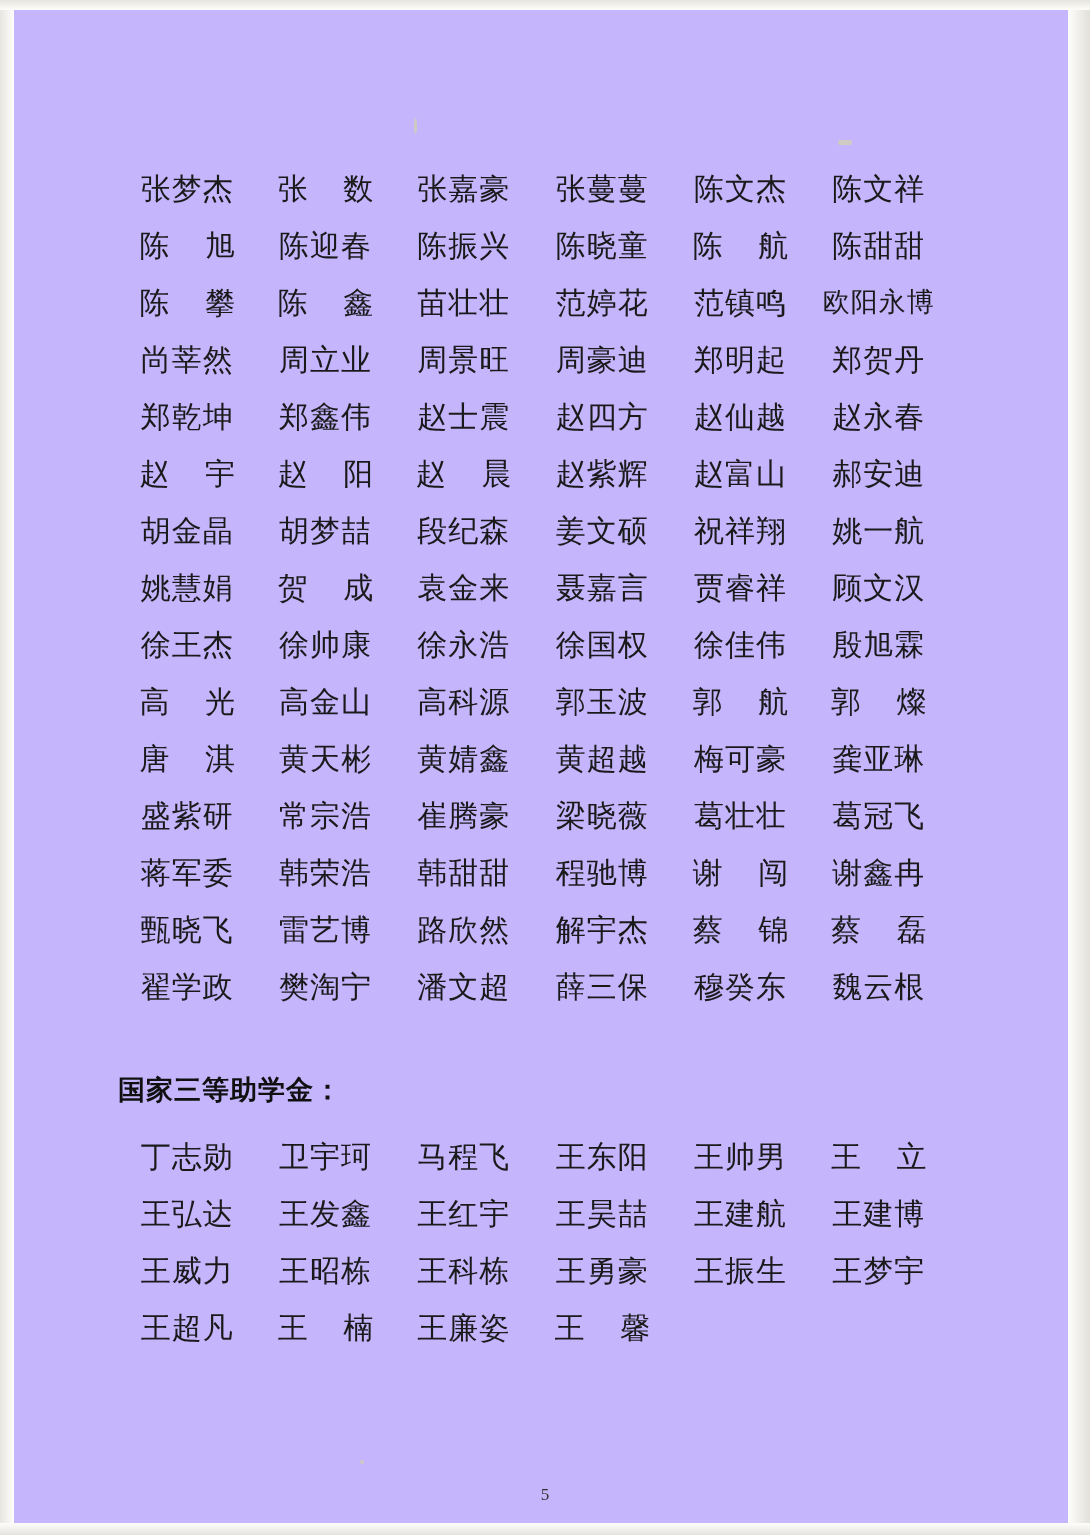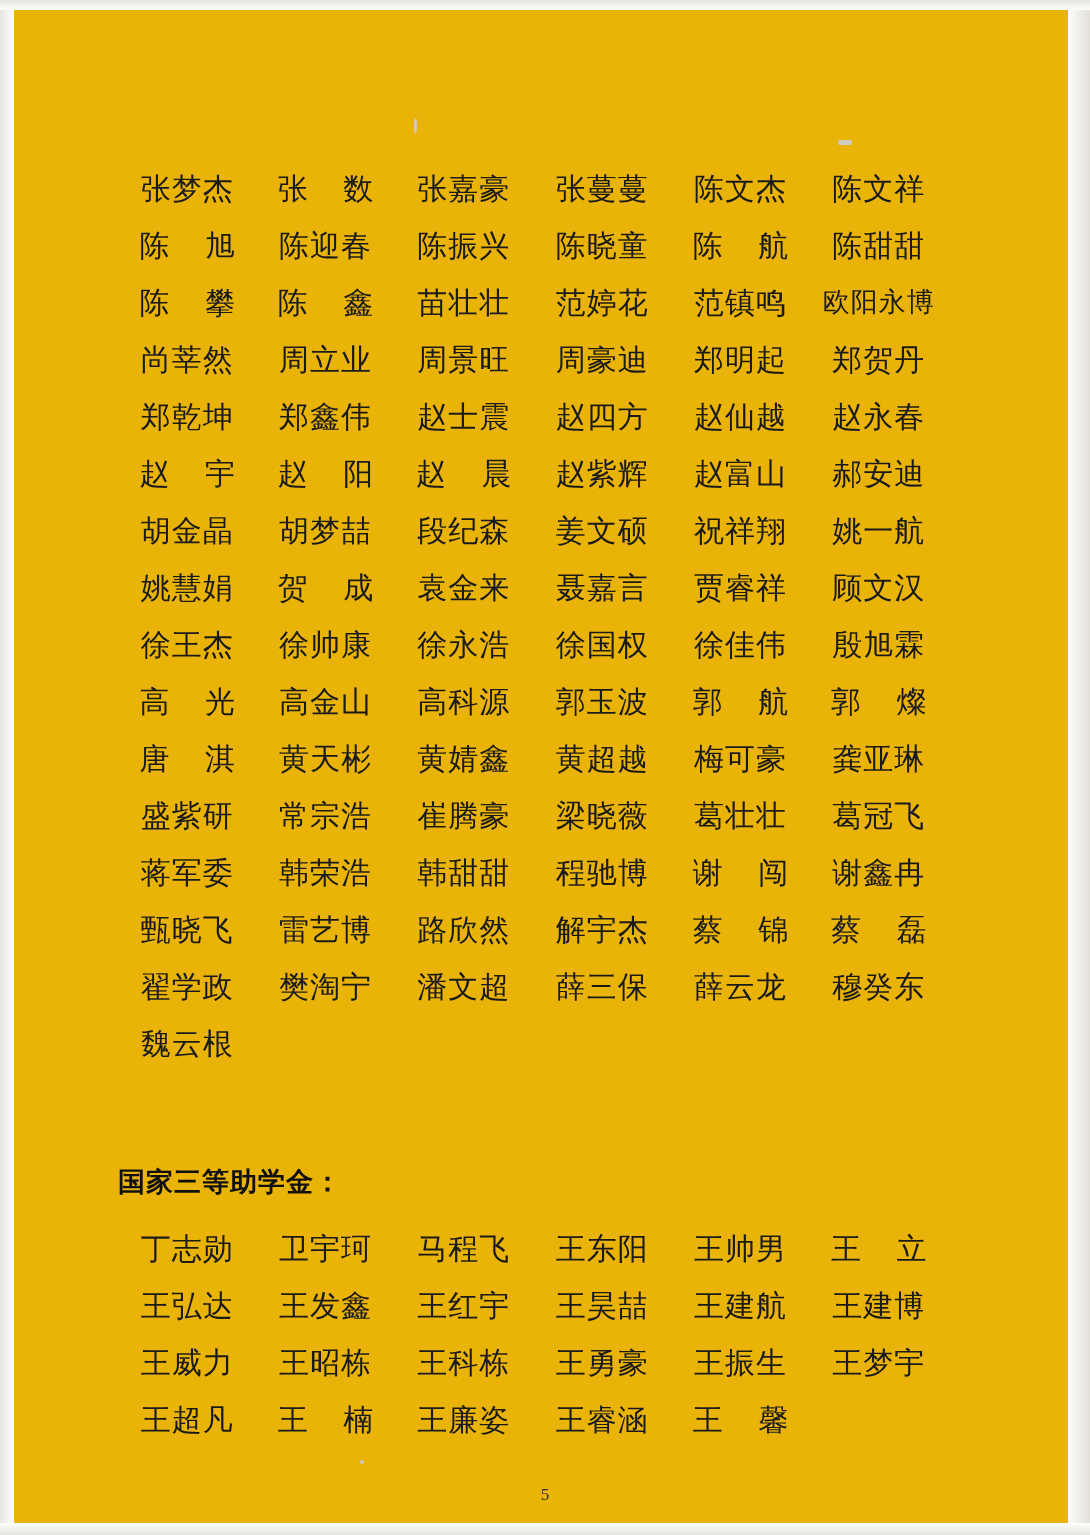--- a/index.html
+++ b/index.html
@@ -10,21 +10,21 @@
     width: 1090px;
     height: 1535px;
     background: #ffffff;
     font-family: "Liberation Serif", serif;
     overflow: hidden;
   }
   .page {
     position: relative;
     width: 1090px;
     height: 1535px;
-    background: #eab308;
+    background: #c4b5fd;
     box-sizing: border-box;
   }
   
   .scan-edge-left {
     position: absolute;
     left: 0; top: 0;
     width: 14px; height: 1535px;
     background: linear-gradient(to right, #e8e6e1, #fdfdfb);
   }
   .scan-edge-right {
@@ -67,21 +67,20 @@
     white-space: nowrap;
   }
   .name-cell.spaced2 {
     letter-spacing: 14px;
     text-indent: 14px;
   }
   .name-cell.empty {
     color: transparent;
   }
   .section-heading {
-    margin-top: 92px;
     margin-bottom: 20px;
     font-family: "Liberation Sans", sans-serif;
     font-size: 27px;
     font-weight: bold;
     color: #101010;
     letter-spacing: 1px;
   }
   .page-number {
     position: absolute;
     left: 0;
@@ -210,21 +209,20 @@
       <div class="name-cell">路欣然</div>
 
       <div class="name-cell">解宇杰</div>
       <div class="name-cell spaced2">蔡 锦</div>
       <div class="name-cell spaced2">蔡 磊</div>
       <div class="name-cell">翟学政</div>
       <div class="name-cell">樊淘宁</div>
       <div class="name-cell">潘文超</div>
 
       <div class="name-cell">薛三保</div>
-      <div class="name-cell">薛云龙</div>
       <div class="name-cell">穆癸东</div>
       <div class="name-cell">魏云根</div>
       <div class="name-cell empty"></div>
       <div class="name-cell empty"></div>
     </div>
 
     <div class="section-heading">国家三等助学金：</div>
 
     <div class="name-grid">
       <div class="name-cell">丁志勋</div>
@@ -244,20 +242,19 @@
       <div class="name-cell">王威力</div>
       <div class="name-cell">王昭栋</div>
       <div class="name-cell">王科栋</div>
       <div class="name-cell">王勇豪</div>
       <div class="name-cell">王振生</div>
 
       <div class="name-cell">王梦宇</div>
       <div class="name-cell">王超凡</div>
       <div class="name-cell spaced2">王 楠</div>
       <div class="name-cell">王廉姿</div>
-      <div class="name-cell">王睿涵</div>
       <div class="name-cell spaced2">王 馨</div>
     </div>
 
   </div>
 
   <div class="page-number">5</div>
 </div>
 
 </body></html>

